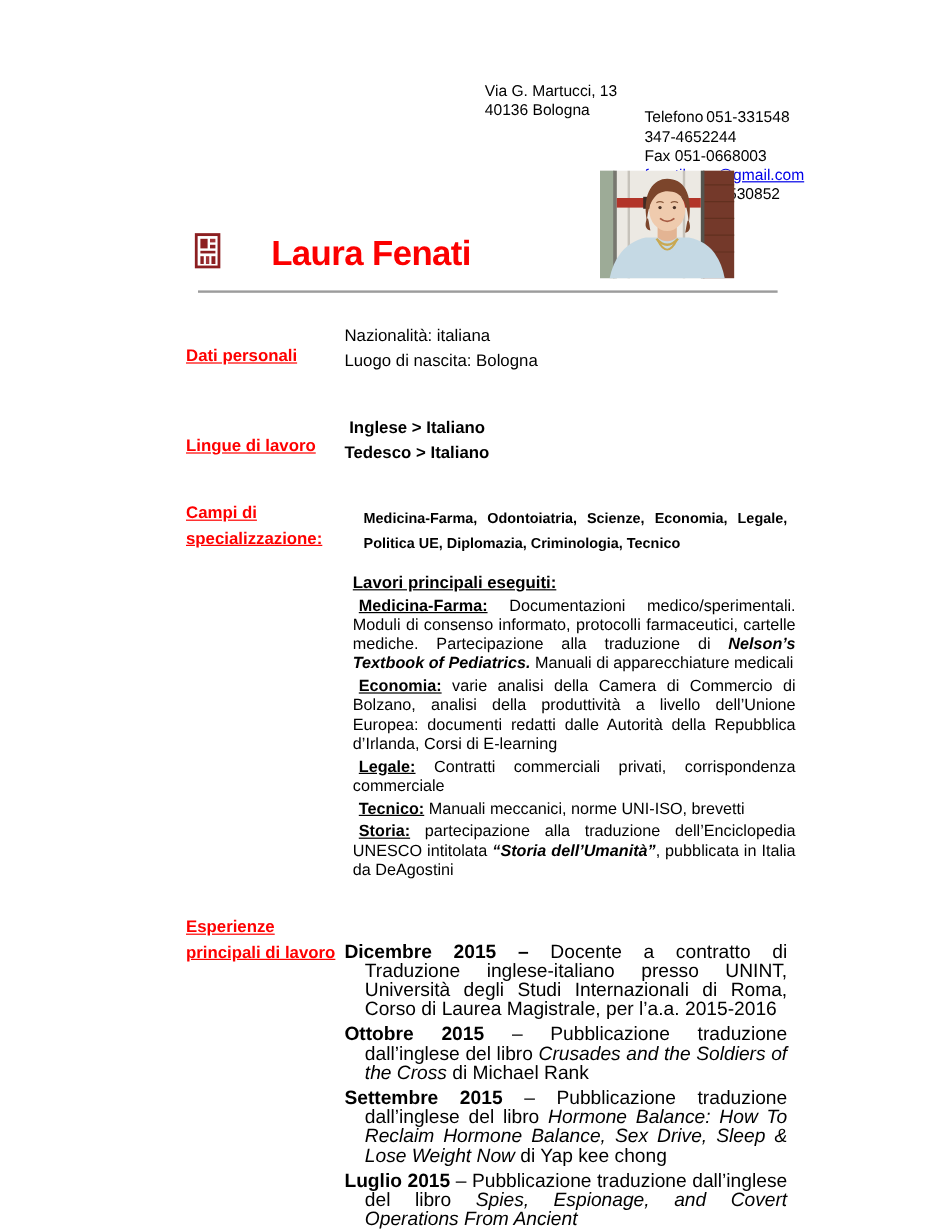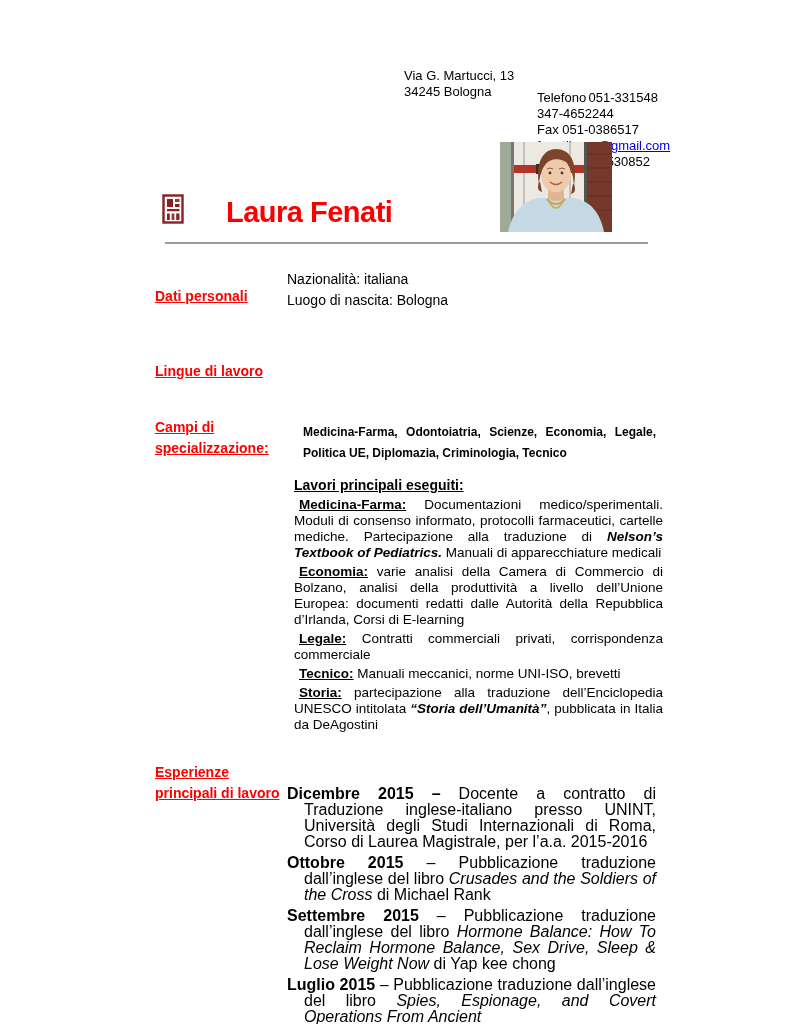--- a/index.html
+++ b/index.html
@@ -55,29 +55,29 @@
   .exp-date { font-weight:bold; }
 </style>
 </head>
 <body>
 
 <div class="page">
 
   <div class="contact">
     <div class="contact-addr">
       <div>Via G. Martucci, 13</div>
-      <div>34245 Bologna</div>
+      <div>40136 Bologna</div>
     </div>
     <div class="contact-tel">
       <div class="tel-row">
         <span>Telefono</span>
         <span>051-331548</span>
       </div>
       <div>347-4652244</div>
-      <div>Fax 051-0386517</div>
+      <div>Fax 051-0668003</div>
       <div><a class="email-link">fenatilaura@gmail.com</a></div>
       <div>P.IVA 03236530852</div>
     </div>
   </div>
 
   <div class="photo">
     <svg width="112" height="90" viewBox="0 0 112 90">
       <rect width="112" height="90" fill="#ece9e3"></rect>
       <rect x="0" y="0" width="12" height="90" fill="#9dab97"></rect>
       <rect x="11" y="0" width="3" height="90" fill="#77776f"></rect>
@@ -132,20 +132,24 @@
   <div class="section" id="sec-dati">
     <div class="s-head">Dati personali</div>
     <div class="s-body">
       <div>Nazionalità: italiana</div>
       <div>Luogo di nascita: Bologna</div>
     </div>
   </div>
 
   <div class="section" id="sec-lingue">
     <div class="s-head">Lingue di lavoro</div>
+    <div class="s-body">
+      <div class="bold" style="padding-left:4px;">Inglese &gt; Italiano</div>
+      <div class="bold">Tedesco &gt; Italiano</div>
+    </div>
   </div>
 
   <div class="section" id="sec-campi">
     <div class="s-head">Campi di specializzazione:</div>
     <div class="s-body">Medicina-Farma, Odontoiatria, Scienze, Economia, Legale, Politica UE, Diplomazia, Criminologia, Tecnico</div>
   </div>
 
   <div id="sec-lavori">
     <div class="works-heading">Lavori principali eseguiti:</div>
 

